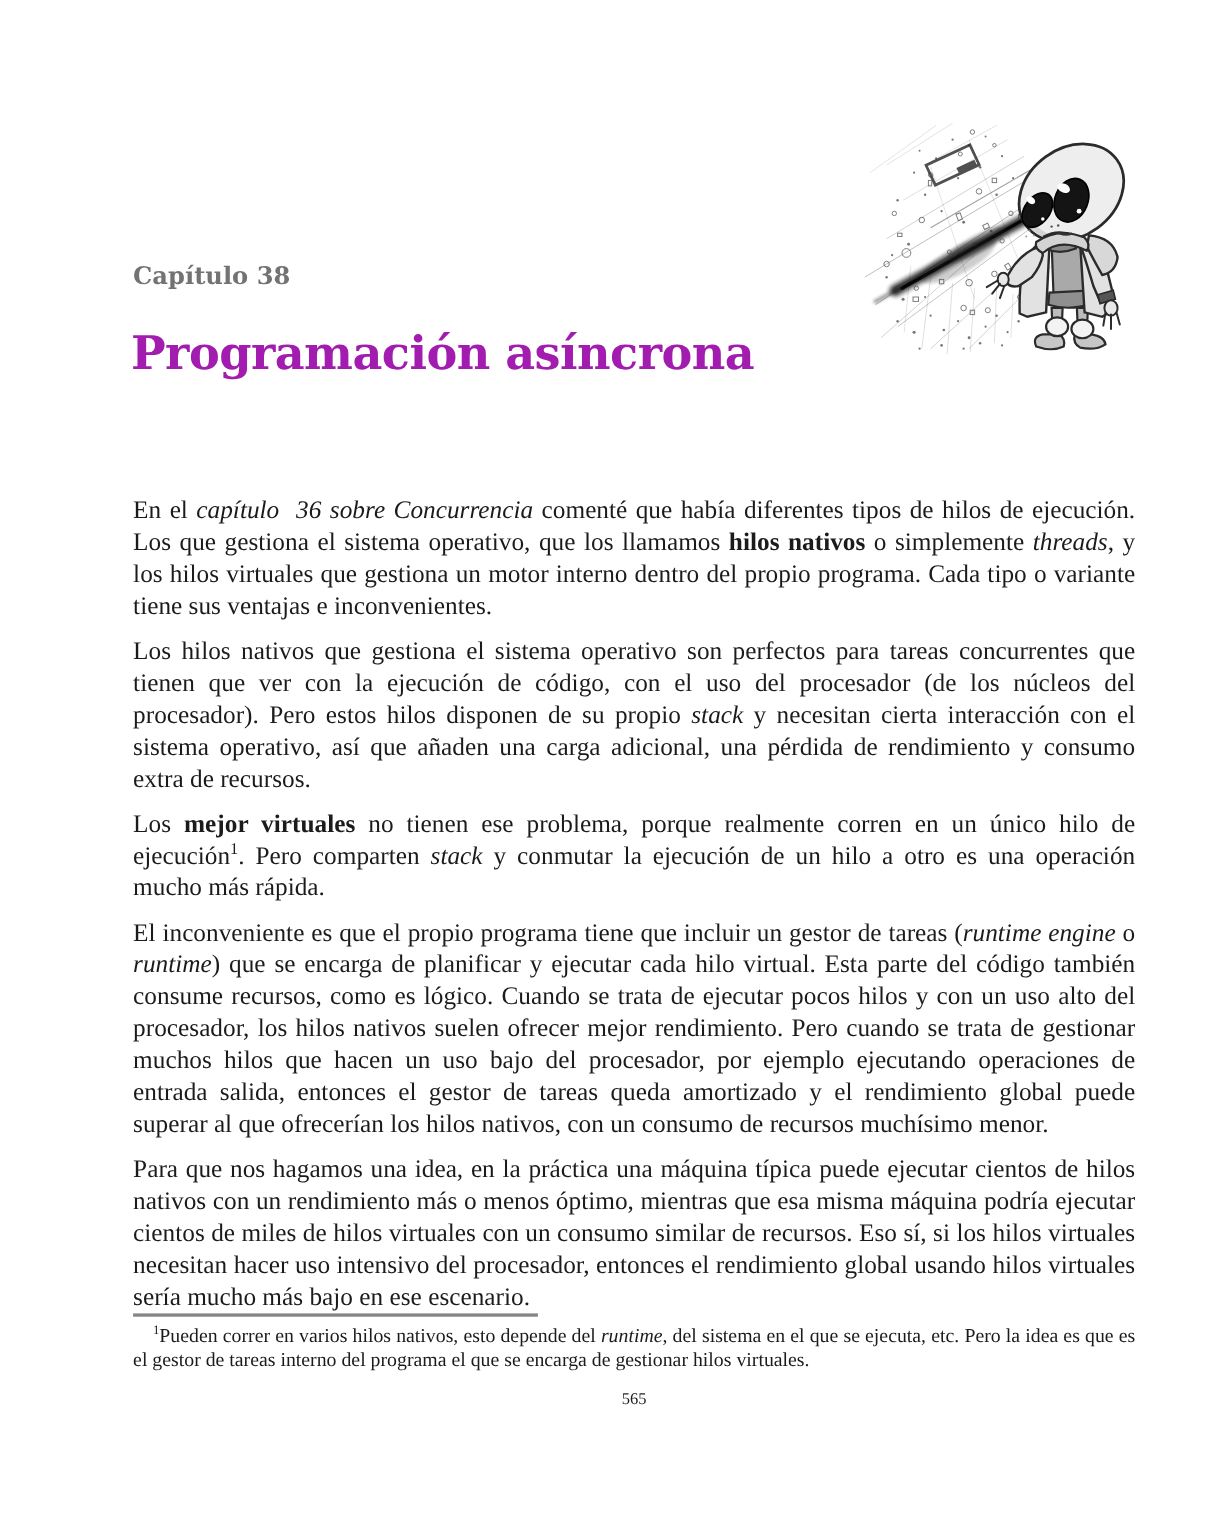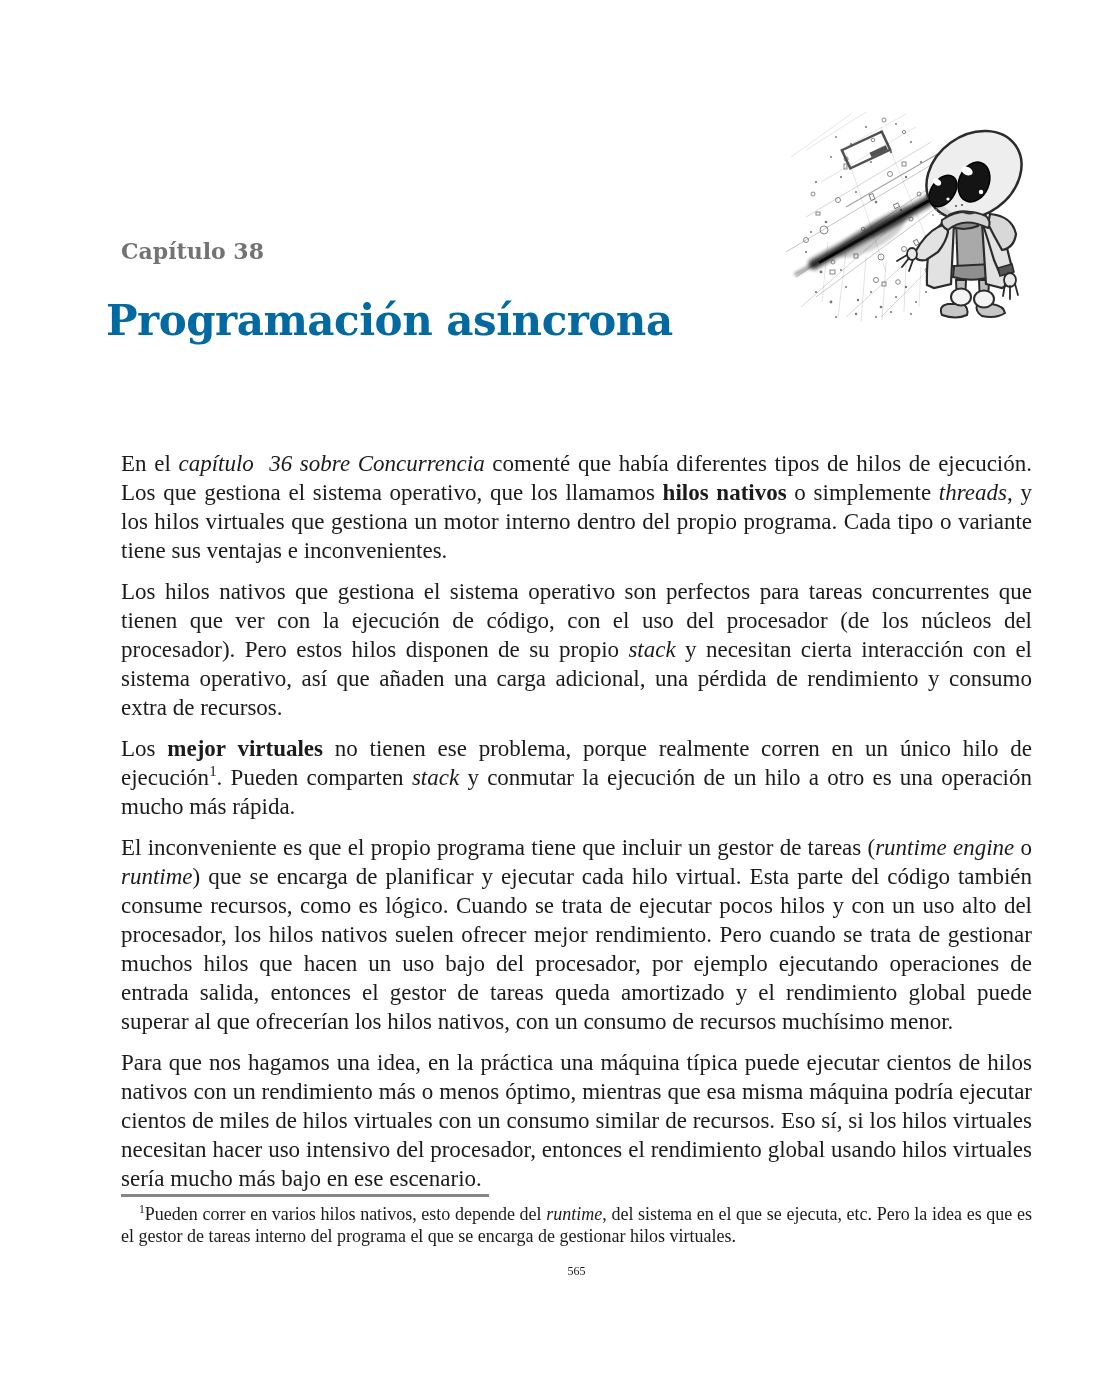--- a/index.html
+++ b/index.html
@@ -10,23 +10,23 @@
     overflow: hidden;
     color: #1b1b1b;
     font-family: "Liberation Serif", serif;
   }
   .chapter-label {
     position: absolute; left: 121px; top: 238px;
     font-family: "DejaVu Serif", serif;
     font-weight: 700; font-size: 22px; color: #737373;
   }
   .chapter-title {
-    position: absolute; left: 106px; top: 296px;
+    position: absolute; left: 119px; top: 296px;
     font-family: "DejaVu Serif", serif;
-    font-weight: 700; font-size: 42px; color: #0369a1;
+    font-weight: 700; font-size: 42px; color: #a21caf;
     letter-spacing: -0.5px;
   }
   .illustration {
     position: absolute; left: 786px; top: 102px;
     width: 252px; height: 230px;
   }
   .body-text {
     position: absolute; left: 121px; top: 449px; width: 911px;
     font-size: 23px; line-height: 29px; text-align: justify;
   }
@@ -52,21 +52,21 @@
     border-top: 3px solid #858585;
     margin-bottom: 7px;
   }
   .footnote-text {
     margin: 0;
     font-size: 18px; line-height: 21.5px;
     text-align: justify; text-indent: 18px;
   }
   .page-number {
     position: absolute; left: 121px; top: 1264px; width: 911px;
-    text-align: center; font-size: 12px;
+    text-align: center; font-size: 15px;
   }
 </style>
 </head>
 <body>
 
 <div class="chapter-label">Capítulo 38</div>
 <h1 class="chapter-title" style="margin:0">Programación asíncrona</h1>
 
 <div class="illustration">
   <svg viewBox="0 0 252 230" width="252" height="230">
@@ -241,21 +241,21 @@
         <circle cx="154" cy="112" r="0.9" fill="#9a9a9a"></circle>
         <circle cx="147" cy="113" r="0.9" fill="#9a9a9a"></circle>
       </g>
     </g>
   </svg>
 </div>
 
 <div class="body-text">
   <p><span>En el </span><em>capítulo&nbsp; 36 sobre Concurrencia</em><span> comenté que había diferentes tipos de hilos de ejecución. Los que gestiona el sistema operativo, que los llamamos </span><strong>hilos nativos</strong><span> o simplemente </span><em>threads</em><span>, y los hilos virtuales que gestiona un motor interno dentro del propio programa. Cada tipo o variante tiene sus ventajas e inconvenientes.</span></p>
   <p><span>Los hilos nativos que gestiona el sistema operativo son perfectos para tareas concurrentes que tienen que ver con la ejecución de código, con el uso del procesador (de los núcleos del procesador). Pero estos hilos disponen de su propio </span><em>stack</em><span> y necesitan cierta interacción con el sistema operativo, así que añaden una carga adicional, una pérdida de rendimiento y consumo extra de recursos.</span></p>
-  <p><span>Los </span><strong>mejor virtuales</strong><span> no tienen ese problema, porque realmente corren en un único hilo de ejecución</span><sup>1</sup><span>. Pueden comparten </span><em>stack</em><span> y conmutar la ejecución de un hilo a otro es una operación mucho más rápida.</span></p>
+  <p><span>Los </span><strong>mejor virtuales</strong><span> no tienen ese problema, porque realmente corren en un único hilo de ejecución</span><sup>1</sup><span>. Pero comparten </span><em>stack</em><span> y conmutar la ejecución de un hilo a otro es una operación mucho más rápida.</span></p>
   <p><span>El inconveniente es que el propio programa tiene que incluir un gestor de tareas (</span><em>runtime engine</em><span> o </span><em>runtime</em><span>) que se encarga de planificar y ejecutar cada hilo virtual. Esta parte del código también consume recursos, como es lógico. Cuando se trata de ejecutar pocos hilos y con un uso alto del procesador, los hilos nativos suelen ofrecer mejor rendimiento. Pero cuando se trata de gestionar muchos hilos que hacen un uso bajo del procesador, por ejemplo ejecutando operaciones de entrada salida, entonces el gestor de tareas queda amortizado y el rendimiento global puede superar al que ofrecerían los hilos nativos, con un consumo de recursos muchísimo menor.</span></p>
   <p><span>Para que nos hagamos una idea, en la práctica una máquina típica puede ejecutar cientos de hilos nativos con un rendimiento más o menos óptimo, mientras que esa misma máquina podría ejecutar cientos de miles de hilos virtuales con un consumo similar de recursos. Eso sí, si los hilos virtuales necesitan hacer uso intensivo del procesador, entonces el rendimiento global usando hilos virtuales sería mucho más bajo en ese escenario.</span></p>
 
 </div>
 
 <div class="footnote-area">
   <div class="footnote-rule"></div>
   <p class="footnote-text"><sup>1</sup><span>Pueden correr en varios hilos nativos, esto depende del </span><em>runtime</em><span>, del sistema en el que se ejecuta, etc. Pero la idea es que es el gestor de tareas interno del programa el que se encarga de gestionar hilos virtuales.</span></p>
 </div>
 

